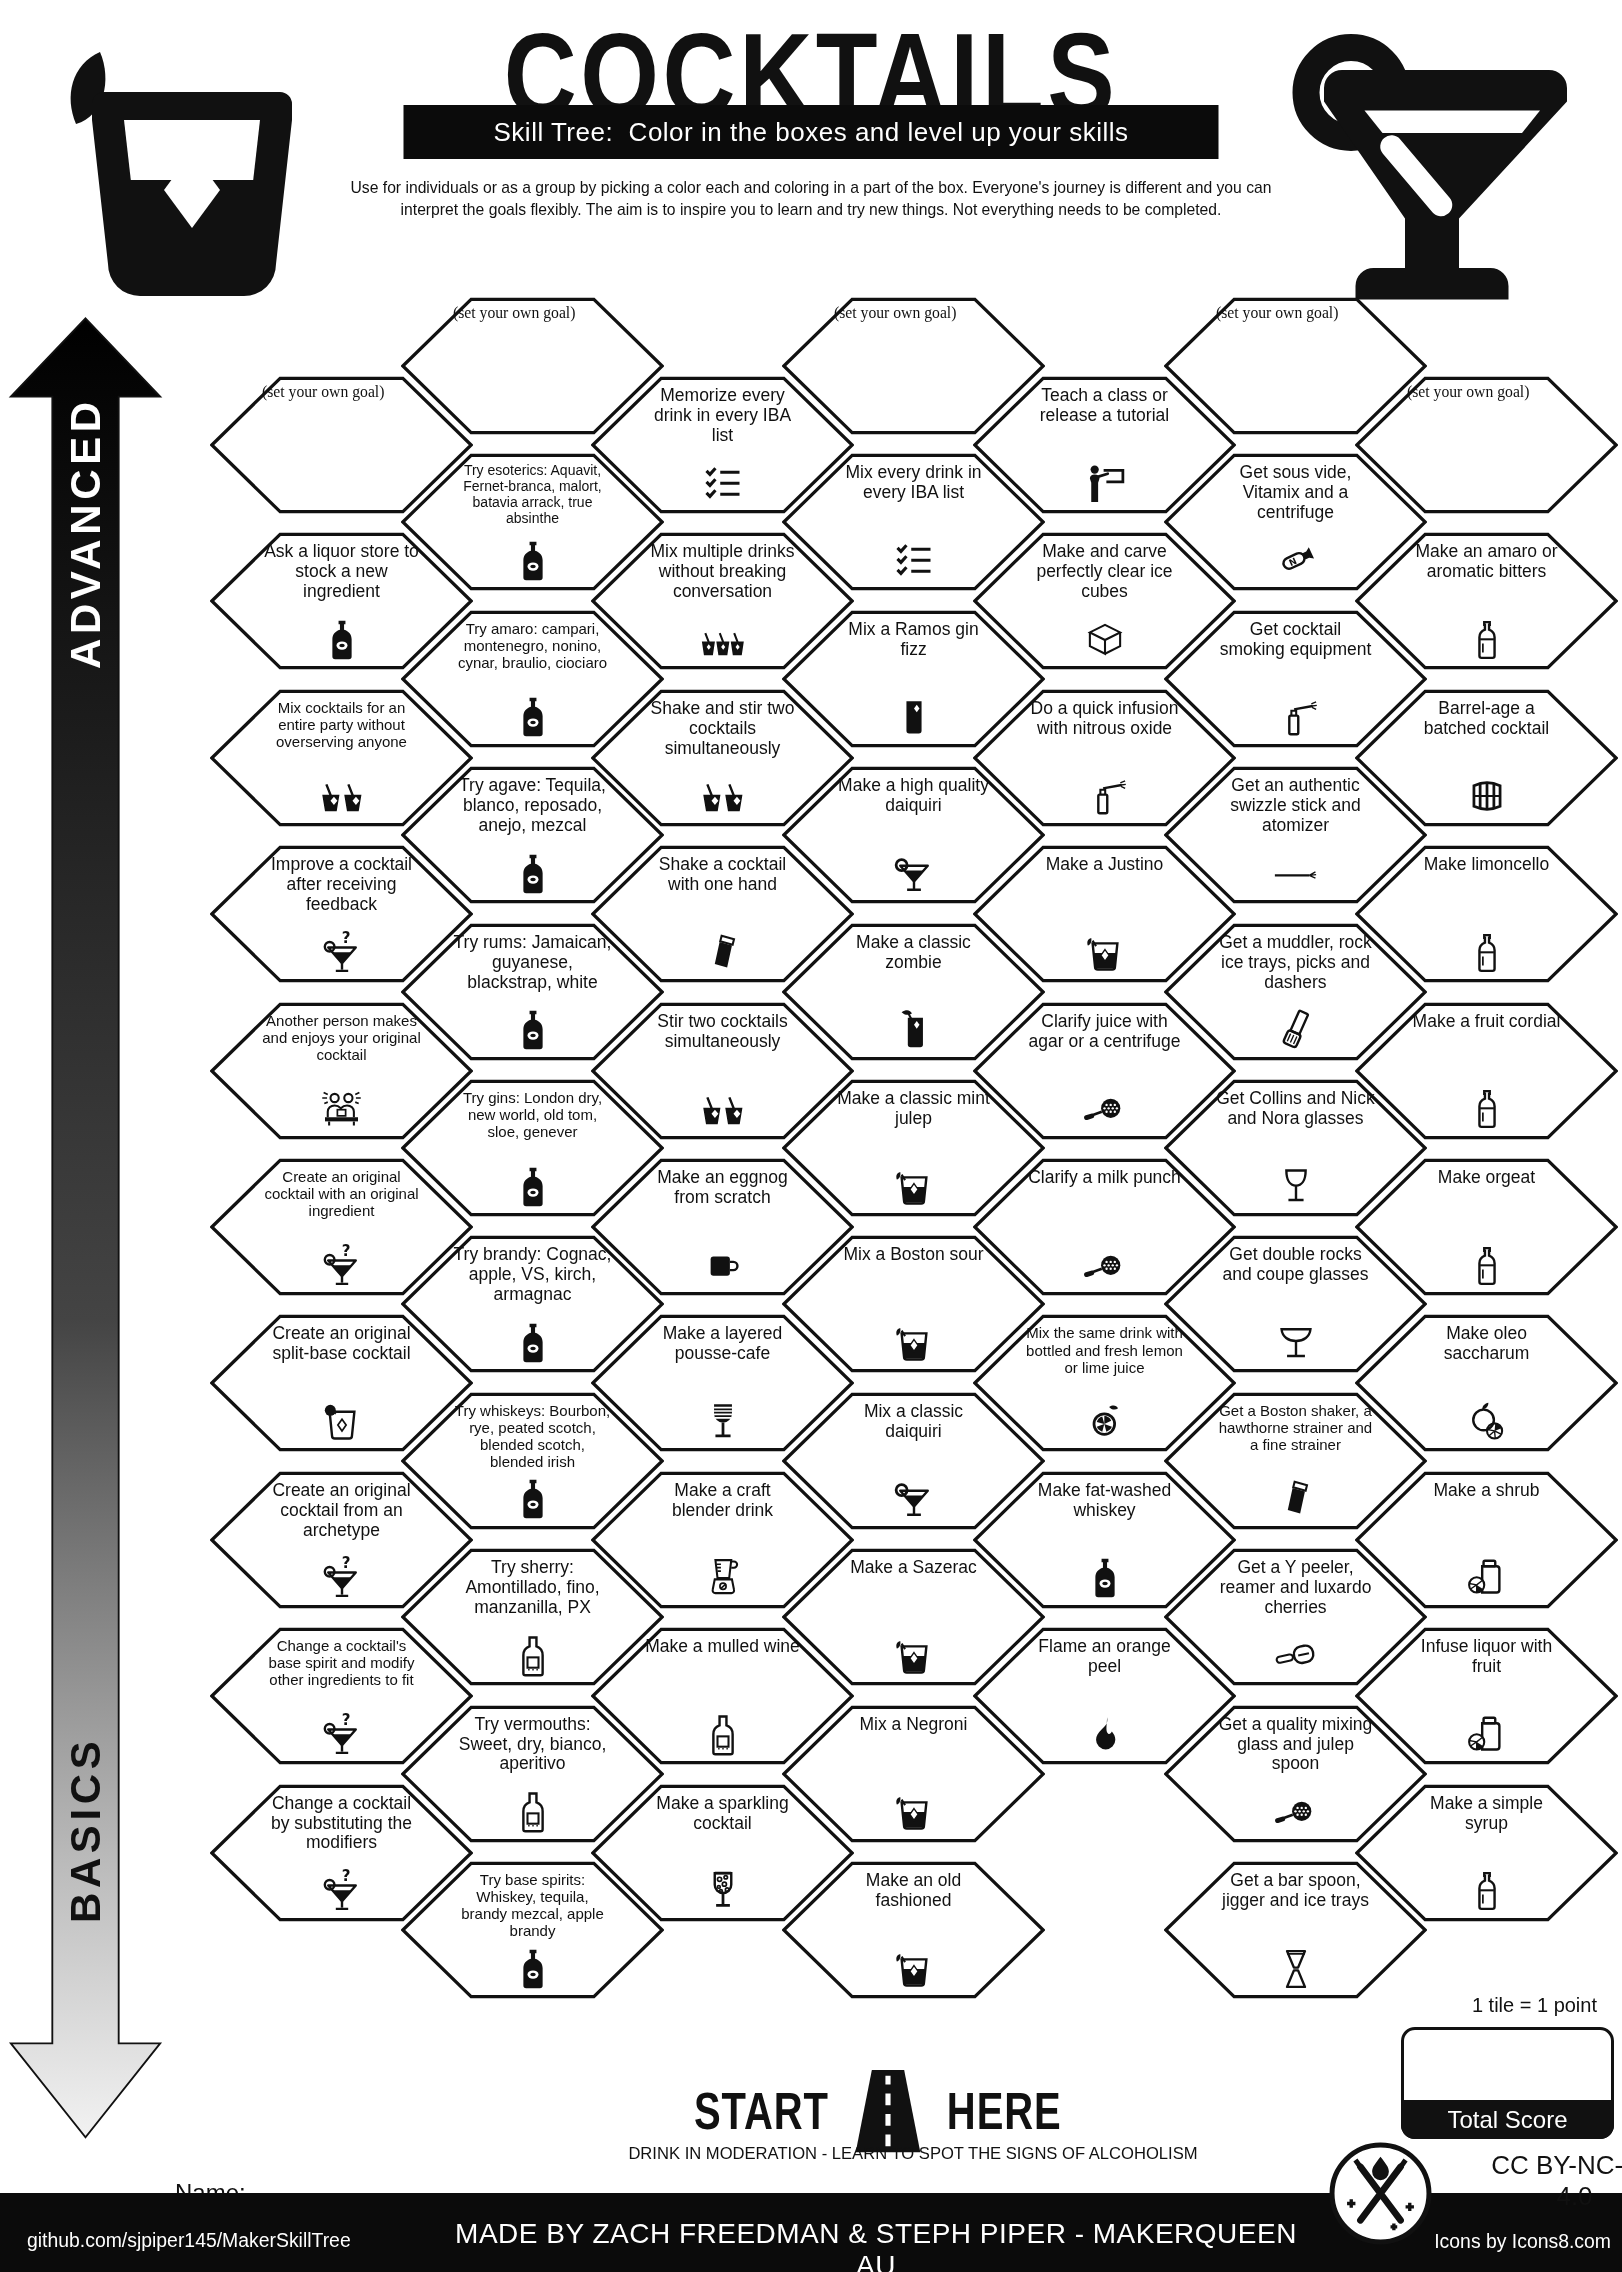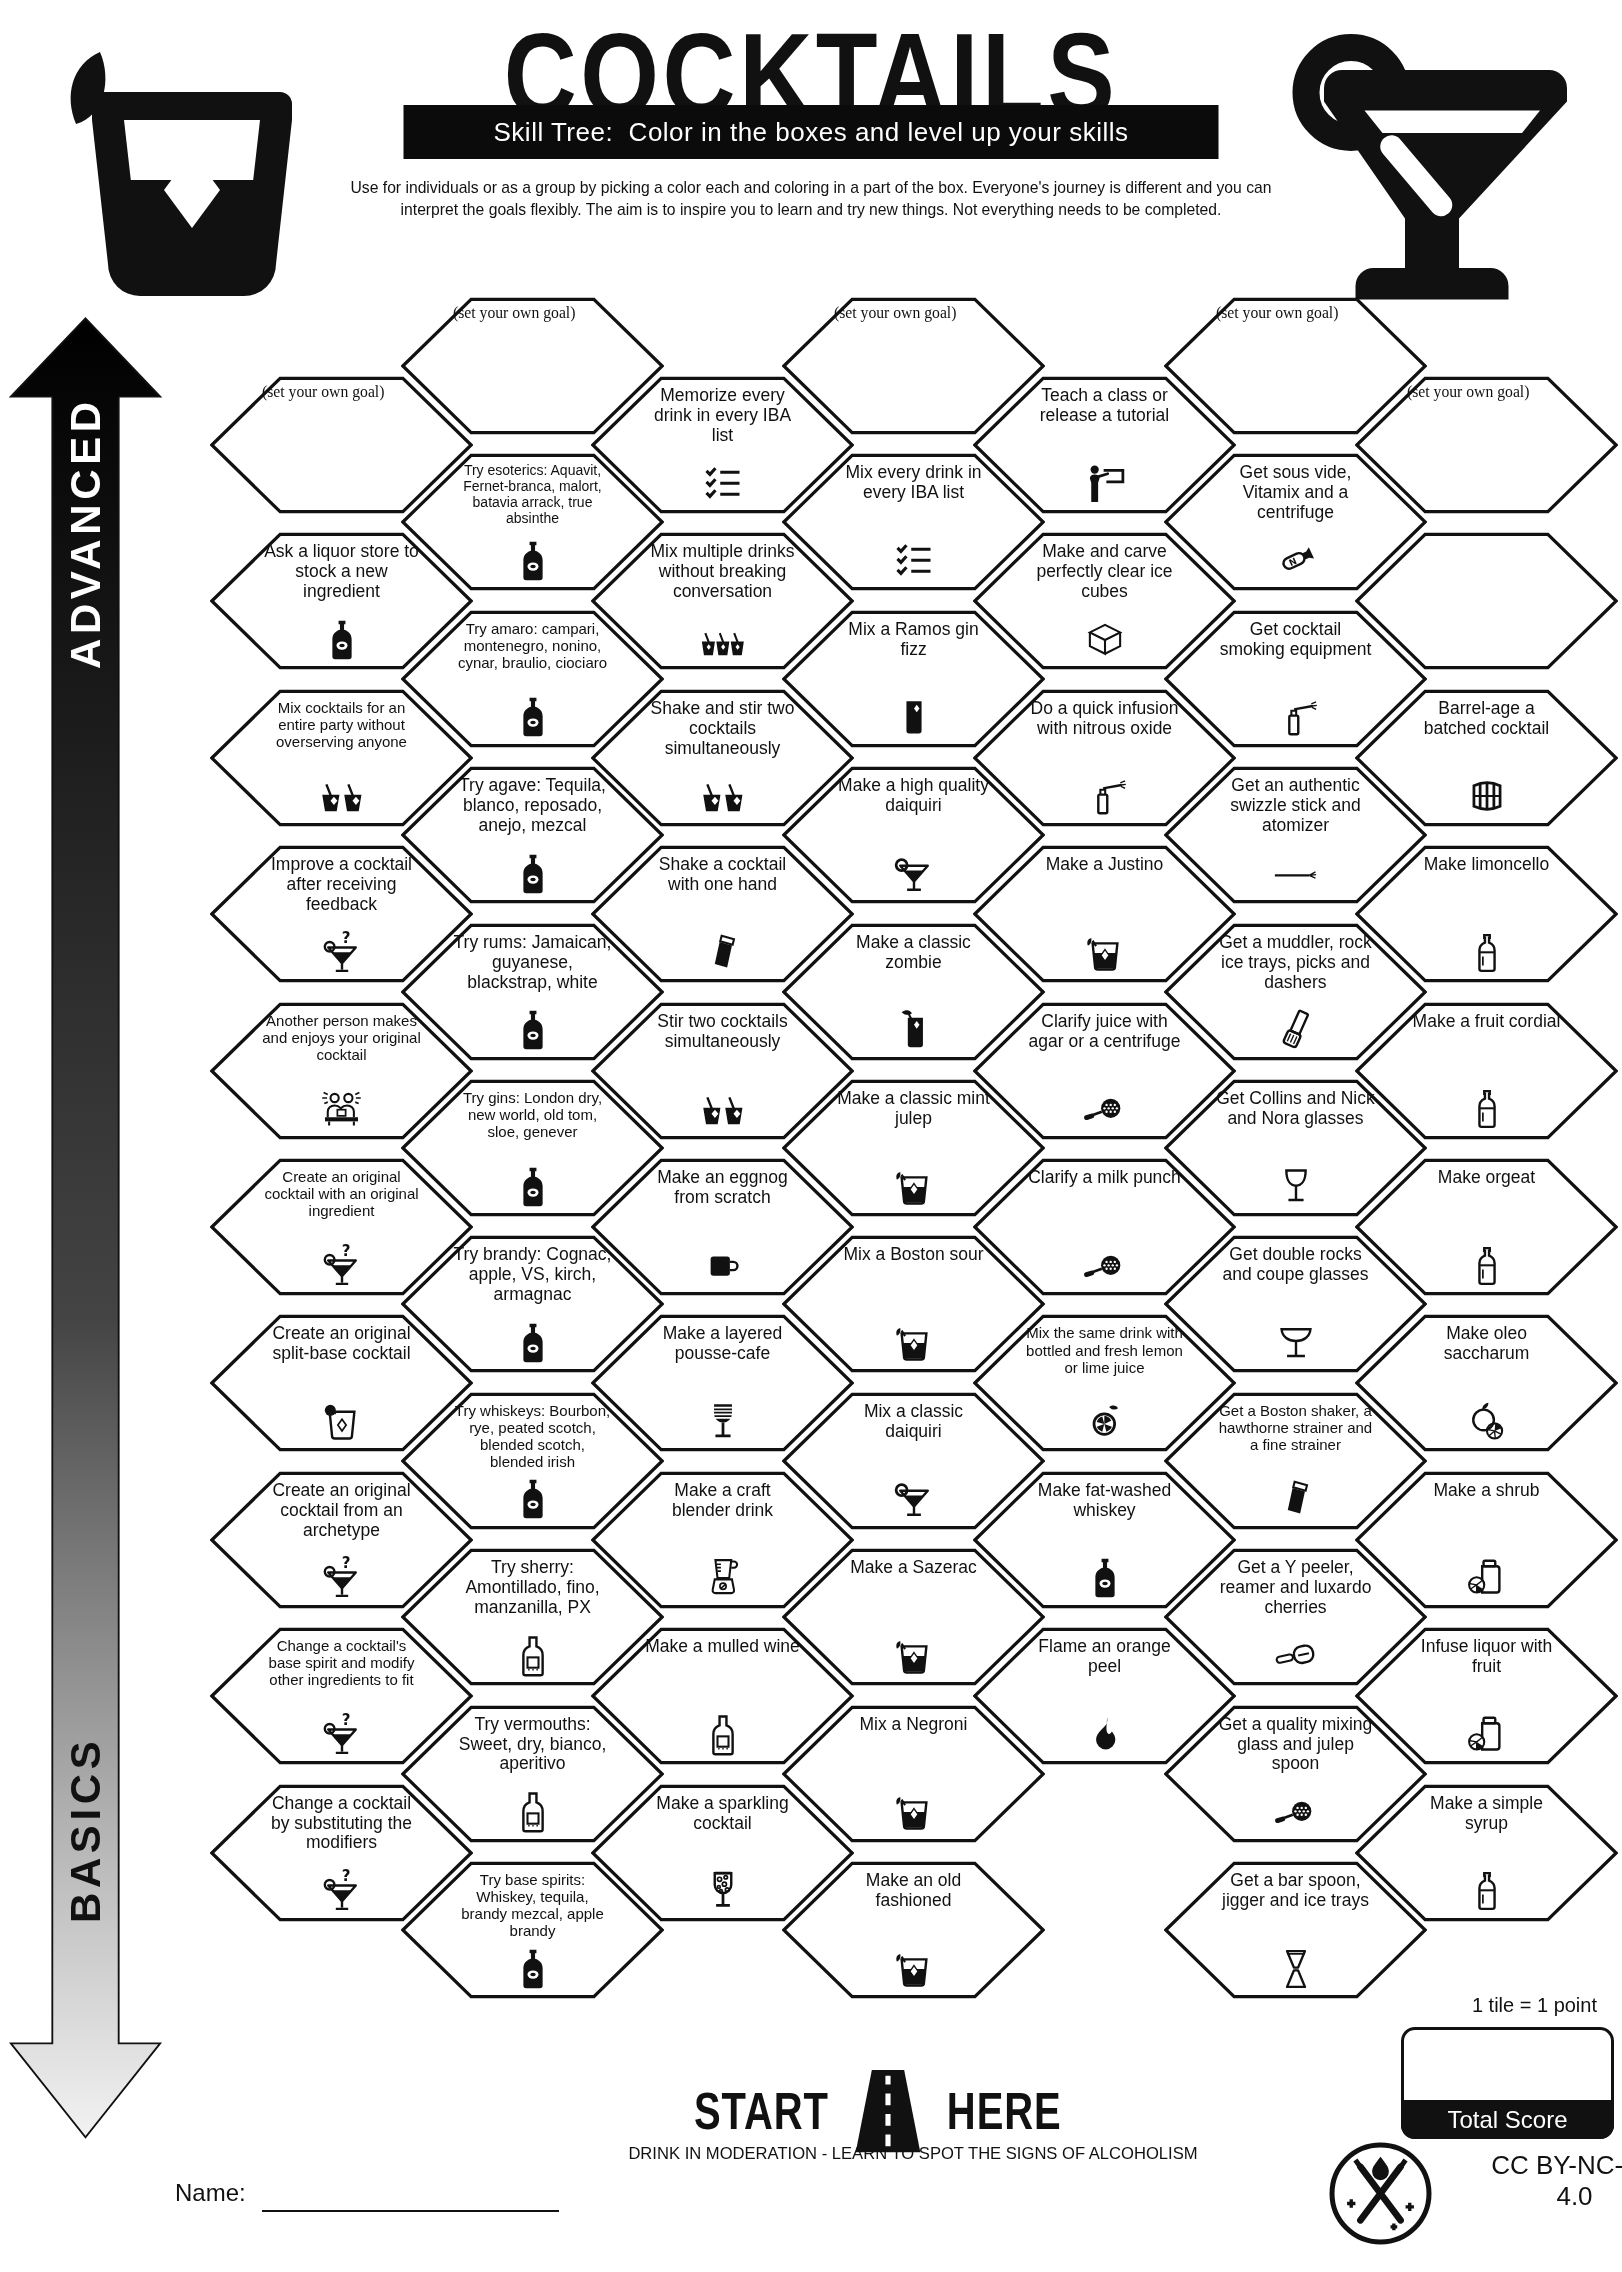--- a/index.html
+++ b/index.html
@@ -1045,20 +1045,26 @@
       </svg>
       <div class="tile-content">
         <div class="tile-label">(set your own goal)</div>
 
       </div>
     </div>
         <div class="tile">
       <svg class="hexbg" viewBox="0 0 570 300" preserveAspectRatio="none">
         <polygon points="4,150 152,5 418,5 566,150 418,295 152,295" fill="#fff" stroke="#111" stroke-width="7"></polygon>
       </svg>
+      <div class="tile-content">
+        <div class="tile-label">Make an amaro or aromatic bitters</div>
+        <svg class="tile-icon tile-icon-wrap" viewBox="0 0 64 64">
+              <use href="#icon-bottle-small"></use>
+            </svg>
+      </div>
     </div>
         <div class="tile">
       <svg class="hexbg" viewBox="0 0 570 300" preserveAspectRatio="none">
         <polygon points="4,150 152,5 418,5 566,150 418,295 152,295" fill="#fff" stroke="#111" stroke-width="7"></polygon>
       </svg>
       <div class="tile-content">
         <div class="tile-label">Barrel-age a batched cocktail</div>
         <svg class="tile-icon tile-icon-wrap" viewBox="0 0 64 64">
               <use href="#icon-barrel"></use>
             </svg>
@@ -1154,19 +1160,24 @@
 
   <div id="tile-note">1 tile = 1 point</div>
   <div id="total-box">
     <div id="total-bar">Total Score</div>
   </div>
 
   <div id="name-row">Name:</div>
   <div id="name-line"></div>
   <div id="moderation">DRINK IN MODERATION - LEARN TO SPOT THE SIGNS OF ALCOHOLISM</div>
 
+  <div id="footer-bar">
+    <span id="footer-github">github.com/sjpiper145/MakerSkillTree</span>
+    <span id="footer-made">MADE BY ZACH FREEDMAN &amp; STEPH PIPER  -  MAKERQUEEN AU</span>
+    <span id="footer-icons">Icons by Icons8.com</span>
+  </div>
   <div id="cc-license">CC BY-NC-SA 4.0</div>
   <svg id="logo-circle" viewBox="0 0 64 64">
       <use href="#icon-tools"></use>
     </svg>
 
 </div>
 
 
 </body></html>

